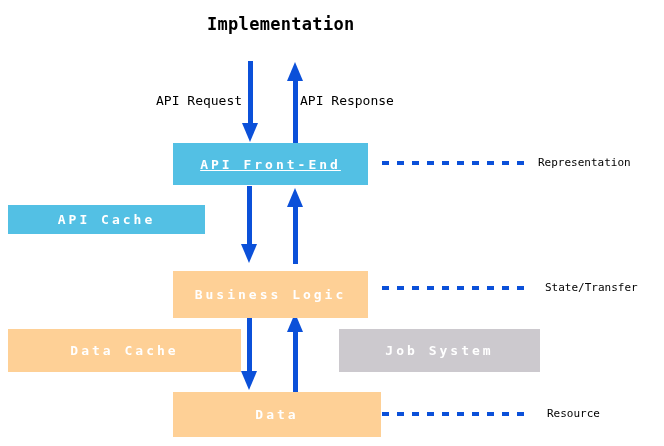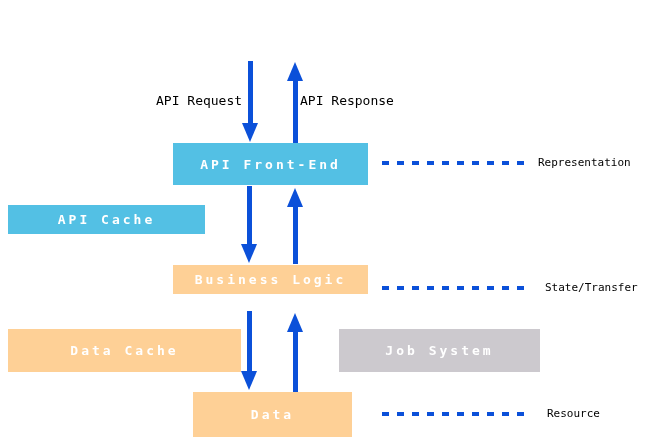--- a/index.html
+++ b/index.html
@@ -35,24 +35,24 @@
     align-items: center;
     justify-content: center;
     color: #ffffff;
     font-size: 13px;
     font-weight: bold;
     letter-spacing: 3px;
     white-space: nowrap;
   }
   .box.front-end      { left: 173px; top: 143px; width: 195px; height: 42px; }
   .box.api-cache      { left: 8px;   top: 205px; width: 197px; height: 29px; }
-  .box.business-logic { left: 173px; top: 265px; width: 195px; height: 29px; }
+  .box.business-logic { left: 173px; top: 271px; width: 195px; height: 47px; }
   .box.data-cache     { left: 8px;   top: 329px; width: 233px; height: 43px; }
   .box.job-system     { left: 339px; top: 329px; width: 201px; height: 43px; }
-  .box.data-box       { left: 173px; top: 392px; width: 159px; height: 45px; margin-left: 20px; }
+  .box.data-box       { left: 173px; top: 392px; width: 208px; height: 45px; }
   .arrow {
     position: absolute;
     width: 16px;
     display: flex;
     flex-direction: column;
     align-items: center;
   }
   .arrow .shaft { width: 5px; flex: 1; background: #0B50D9; }
   .head-down {
     width: 0; height: 0;
@@ -90,20 +90,21 @@
   }
   .layer-label.l1 { left: 538px; top: 156px; }
   .layer-label.l2 { left: 545px; top: 281px; }
   .layer-label.l3 { left: 547px; top: 407px; }
 </style>
 </head>
 <body>
 
 <div class="canvas">
 
+  <div class="title">Implementation</div>
 
   <div class="arrow a1-down">
     <div class="shaft"></div>
     <div class="head-down"></div>
   </div>
   <div class="arrow a1-up">
     <div class="head-up"></div>
     <div class="shaft"></div>
   </div>
 
@@ -121,21 +122,21 @@
 
   <div class="arrow a3-down">
     <div class="shaft"></div>
     <div class="head-down"></div>
   </div>
   <div class="arrow a3-up">
     <div class="head-up"></div>
     <div class="shaft"></div>
   </div>
 
-  <div class="box front-end" style="background: rgb(83, 192, 228);">API Front-End</div>
+  <div class="box front-end" style="background: rgb(83, 192, 228); text-decoration: underline;">API Front-End</div>
   <div class="box api-cache" style="background: rgb(83, 192, 228);">API Cache</div>
   <div class="box business-logic" style="background: rgb(254, 208, 150);">Business Logic</div>
   <div class="box data-cache" style="background: rgb(254, 208, 150);">Data Cache</div>
   <div class="box job-system" style="background: rgb(204, 201, 206);">Job System</div>
   <div class="box data-box" style="background: rgb(254, 208, 150);">Data</div>
 
   <div class="dash-line l1"></div>
   <div class="dash-line l2"></div>
   <div class="dash-line l3"></div>
 

